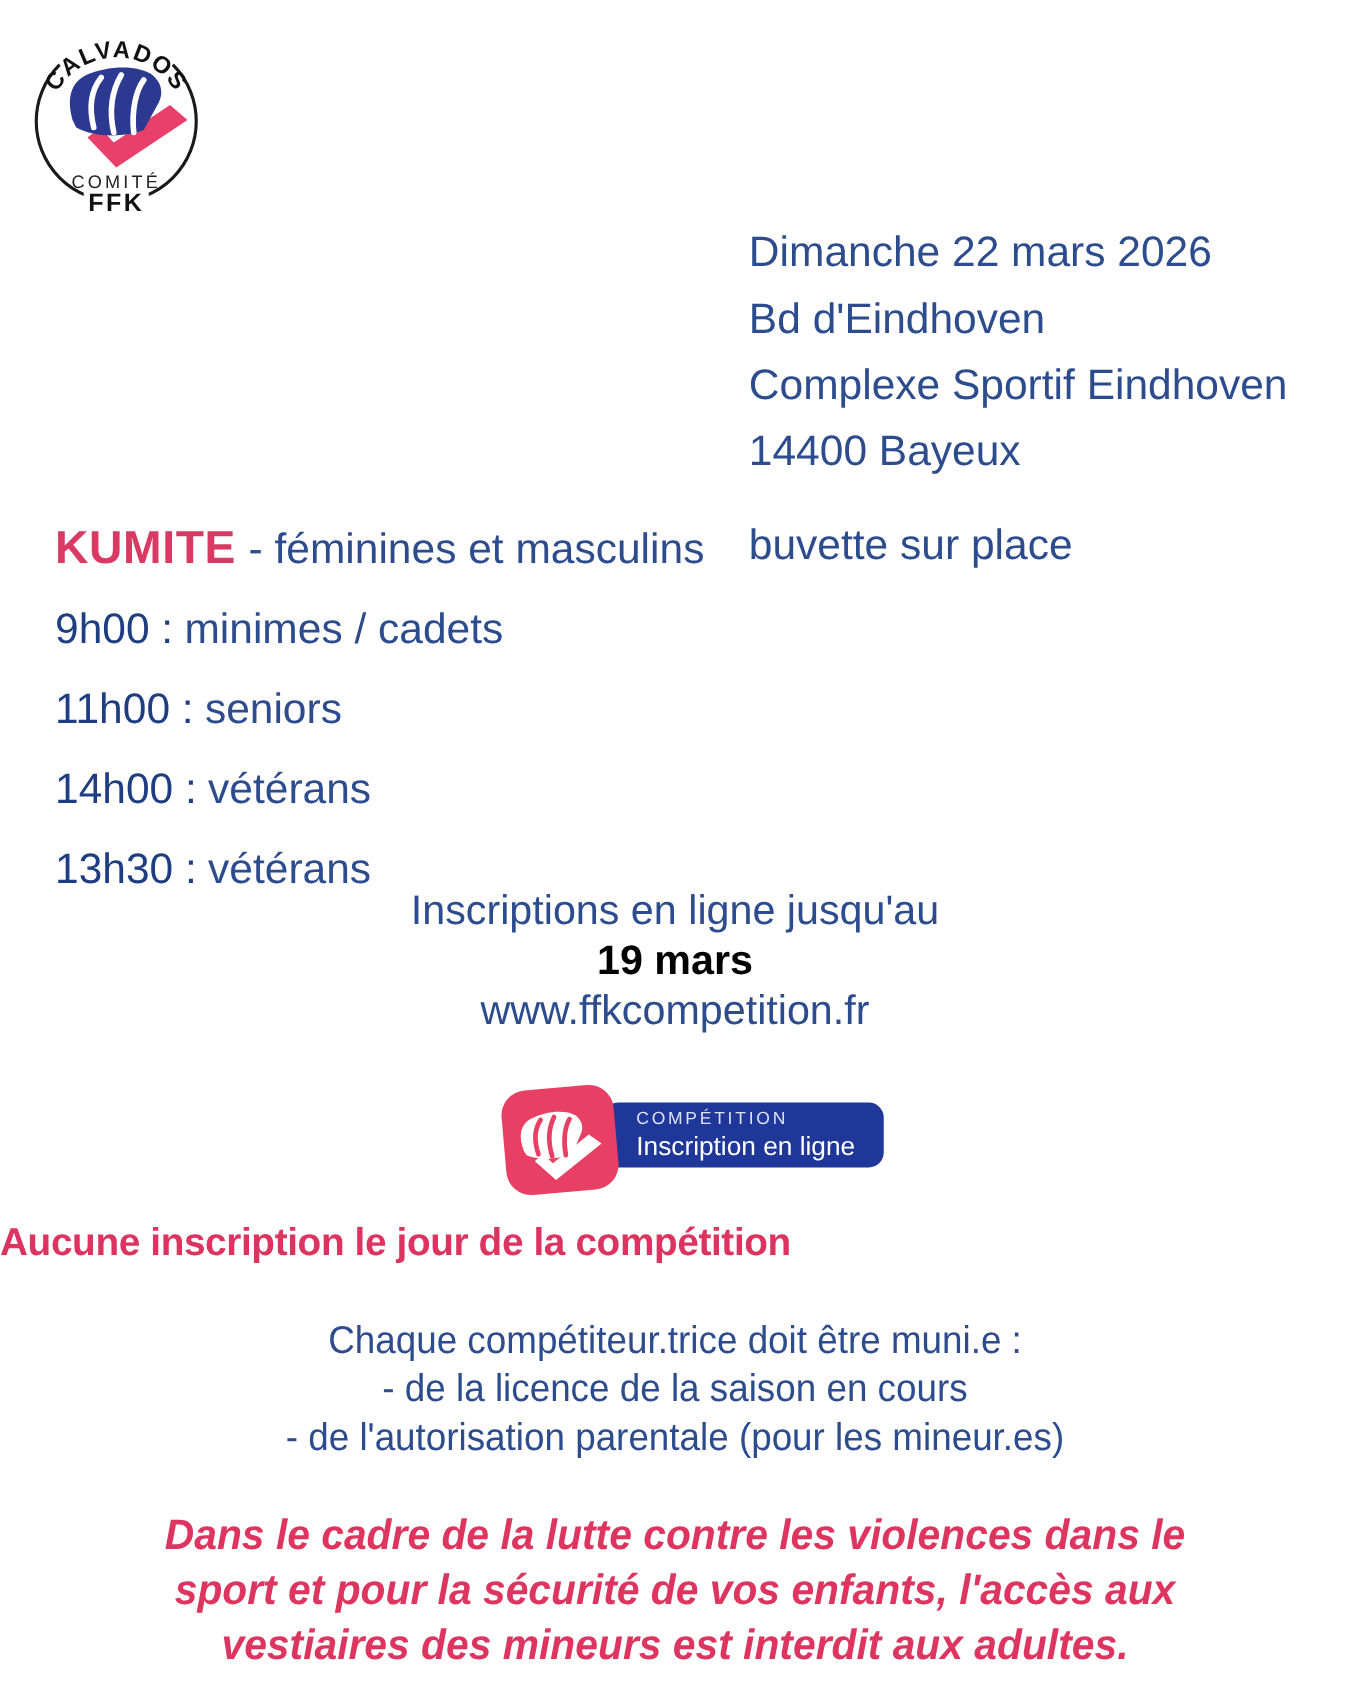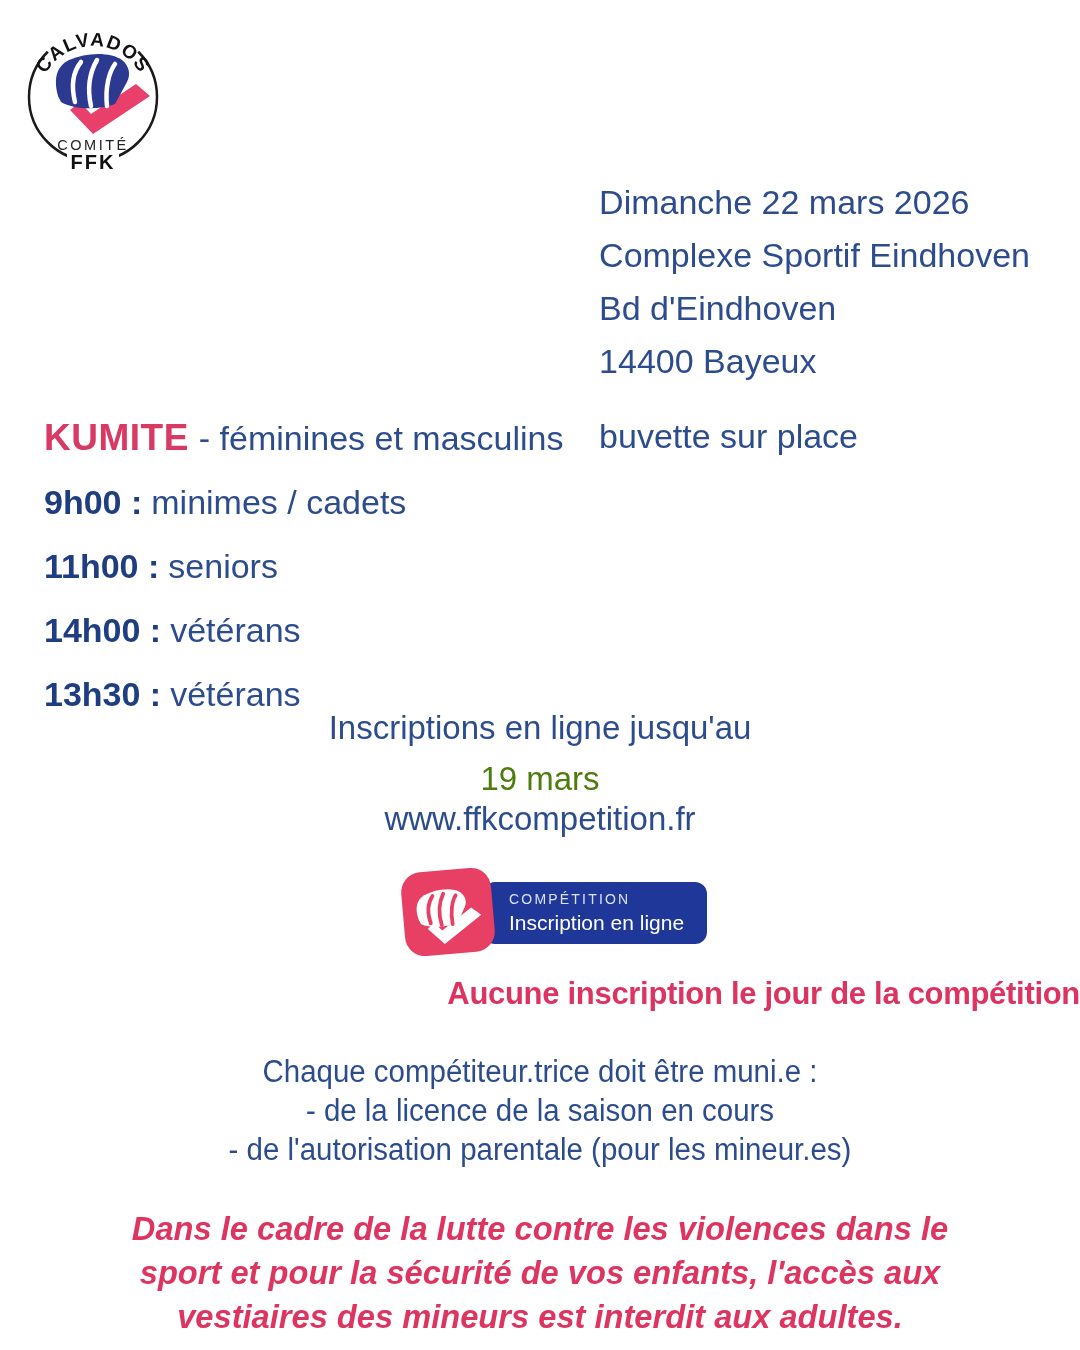--- a/index.html
+++ b/index.html
@@ -17,41 +17,41 @@
   
   .logo{position:absolute;left:23px;top:13px;width:140px;height:162px;}
   
   .event{position:absolute;top:176px;right:50px;font-size:34px;line-height:53px;}
   .event .note{margin-top:22px;}
   
   .program{position:absolute;left:44px;top:406px;font-size:34px;}
   .pline{line-height:64px;white-space:nowrap;}
   .sec-head{font-size:37px;font-weight:800;color:#d93a63;letter-spacing:.5px;}
   .sec-suffix{margin-left:10px;}
-  .t{font-weight:700;color:#1f3e82;}
+  .t{font-weight:400;color:#1f3e82;}
   .lbl{margin-left:9px;}
   .kata-gap{margin-top:14px;}
   
   .reg{position:absolute;top:708px;left:0;width:100%;text-align:center;font-size:33px;line-height:40px;}
-  .reg .deadline{font-weight:400;color:#4d7c0f;margin-top:11px;}
+  .reg .deadline{font-weight:700;color:#000000;}
   
   .badge{position:absolute;left:403px;top:869px;width:304px;height:92px;cursor:pointer;}
   .badge-blue{
-    position:absolute;left:80px;top:13px;width:224px;height:62px;background:#1e3799;
+    position:absolute;left:80px;top:13px;width:224px;height:52px;background:#1e3799;
     border-radius:12px;display:flex;flex-direction:column;justify-content:center;
     padding-left:26px;box-sizing:border-box;
   }
   .badge-top{font-size:14px;letter-spacing:2.2px;color:#dde2f4;line-height:1.1;}
   .badge-main{font-size:21px;font-weight:400;color:#ffffff;margin-top:3px;line-height:1.1;white-space:nowrap;}
   .badge-pink{
     position:absolute;left:0;top:1px;width:90px;height:84px;background:#e84064;border-radius:20px;
     transform:rotate(-5deg);display:flex;align-items:center;justify-content:center;
   }
   
-  .warning{position:absolute;top:976px;left:0;width:100%;text-align:right;
+  .warning{position:absolute;top:976px;left:0;width:100%;text-align:left;
     font-size:31px;font-weight:800;color:#dc3360;letter-spacing:-.3px;}
   .reqs{position:absolute;top:1052px;left:0;width:100%;text-align:center;font-size:31px;
     line-height:39px;transform:scaleX(0.95);transform-origin:50% 0%;}
   .notice{position:absolute;top:1206px;left:0;width:100%;text-align:center;font-size:34px;
     font-weight:800;font-style:italic;color:#dd3560;line-height:44px;
     transform:scaleX(0.96);transform-origin:50% 0%;}
 </style>
 </head>
 <body>
 
@@ -76,22 +76,22 @@
       <path d="M 68 92 C 64 74, 67 58, 74 46" fill="none" stroke="#ffffff" stroke-width="4.5" stroke-linecap="round"></path>
       <path d="M 84 92 C 82 74, 86 58, 92 50" fill="none" stroke="#ffffff" stroke-width="4.5" stroke-linecap="round"></path>
     </g>
     <text x="70" y="136" text-anchor="middle" font-family="Liberation Sans, sans-serif" font-size="14.5" letter-spacing="2.5" fill="#222222">COMITÉ</text>
     <text x="70" y="155" text-anchor="middle" font-family="Liberation Sans, sans-serif" font-size="20" font-weight="800" letter-spacing="2" fill="#111111">FFK</text>
   </svg>
 
 
   <div class="event">
     <div>Dimanche 22 mars 2026</div>
+    <div>Bd d'Eindhoven</div>
     <div>Complexe Sportif Eindhoven</div>
-    <div>Bd d'Eindhoven</div>
     <div>14400 Bayeux</div>
     <div class="note">buvette sur place</div>
   </div>
 
   <div class="program">
     <div class="pline">
       <span class="sec-head">KUMITE</span><span class="sec-suffix">- féminines et masculins</span>
     </div>
     <div class="pline">
       <span class="t">9h00 :</span><span class="lbl">minimes / cadets</span>

